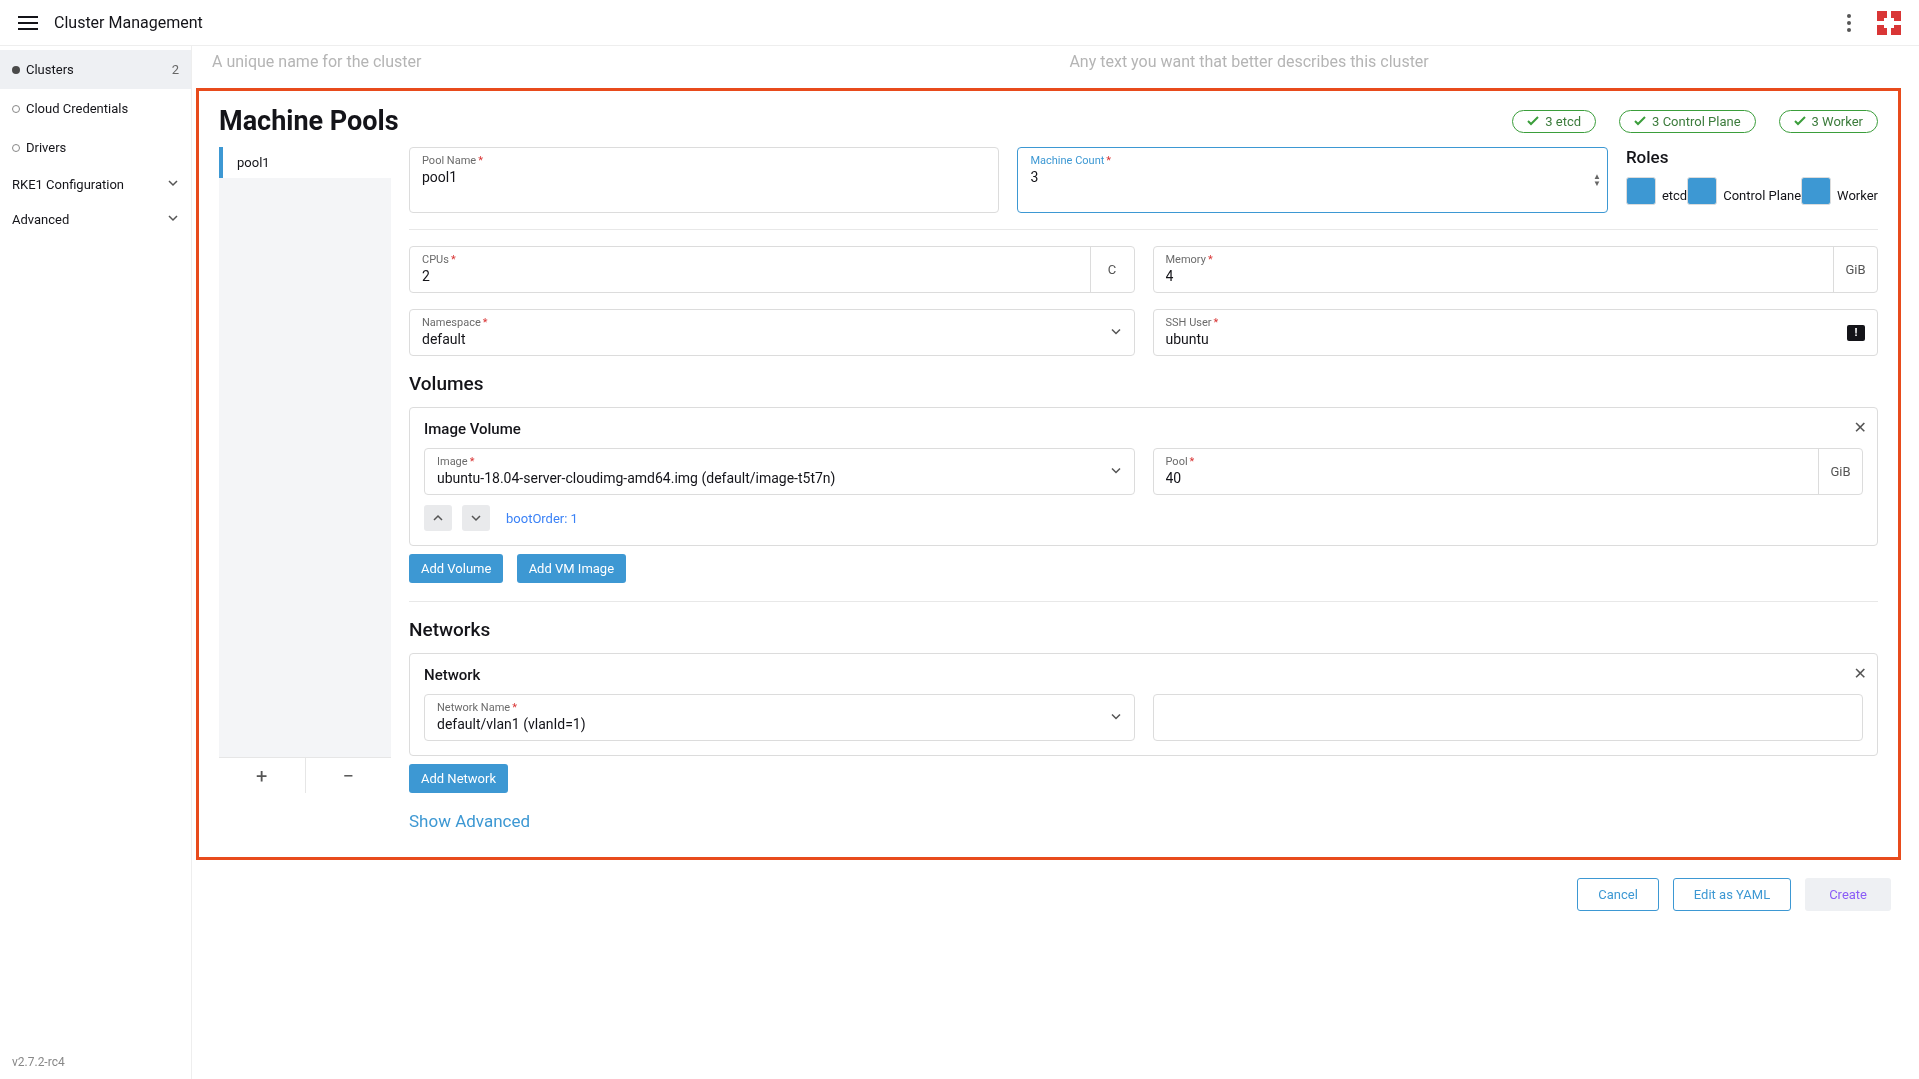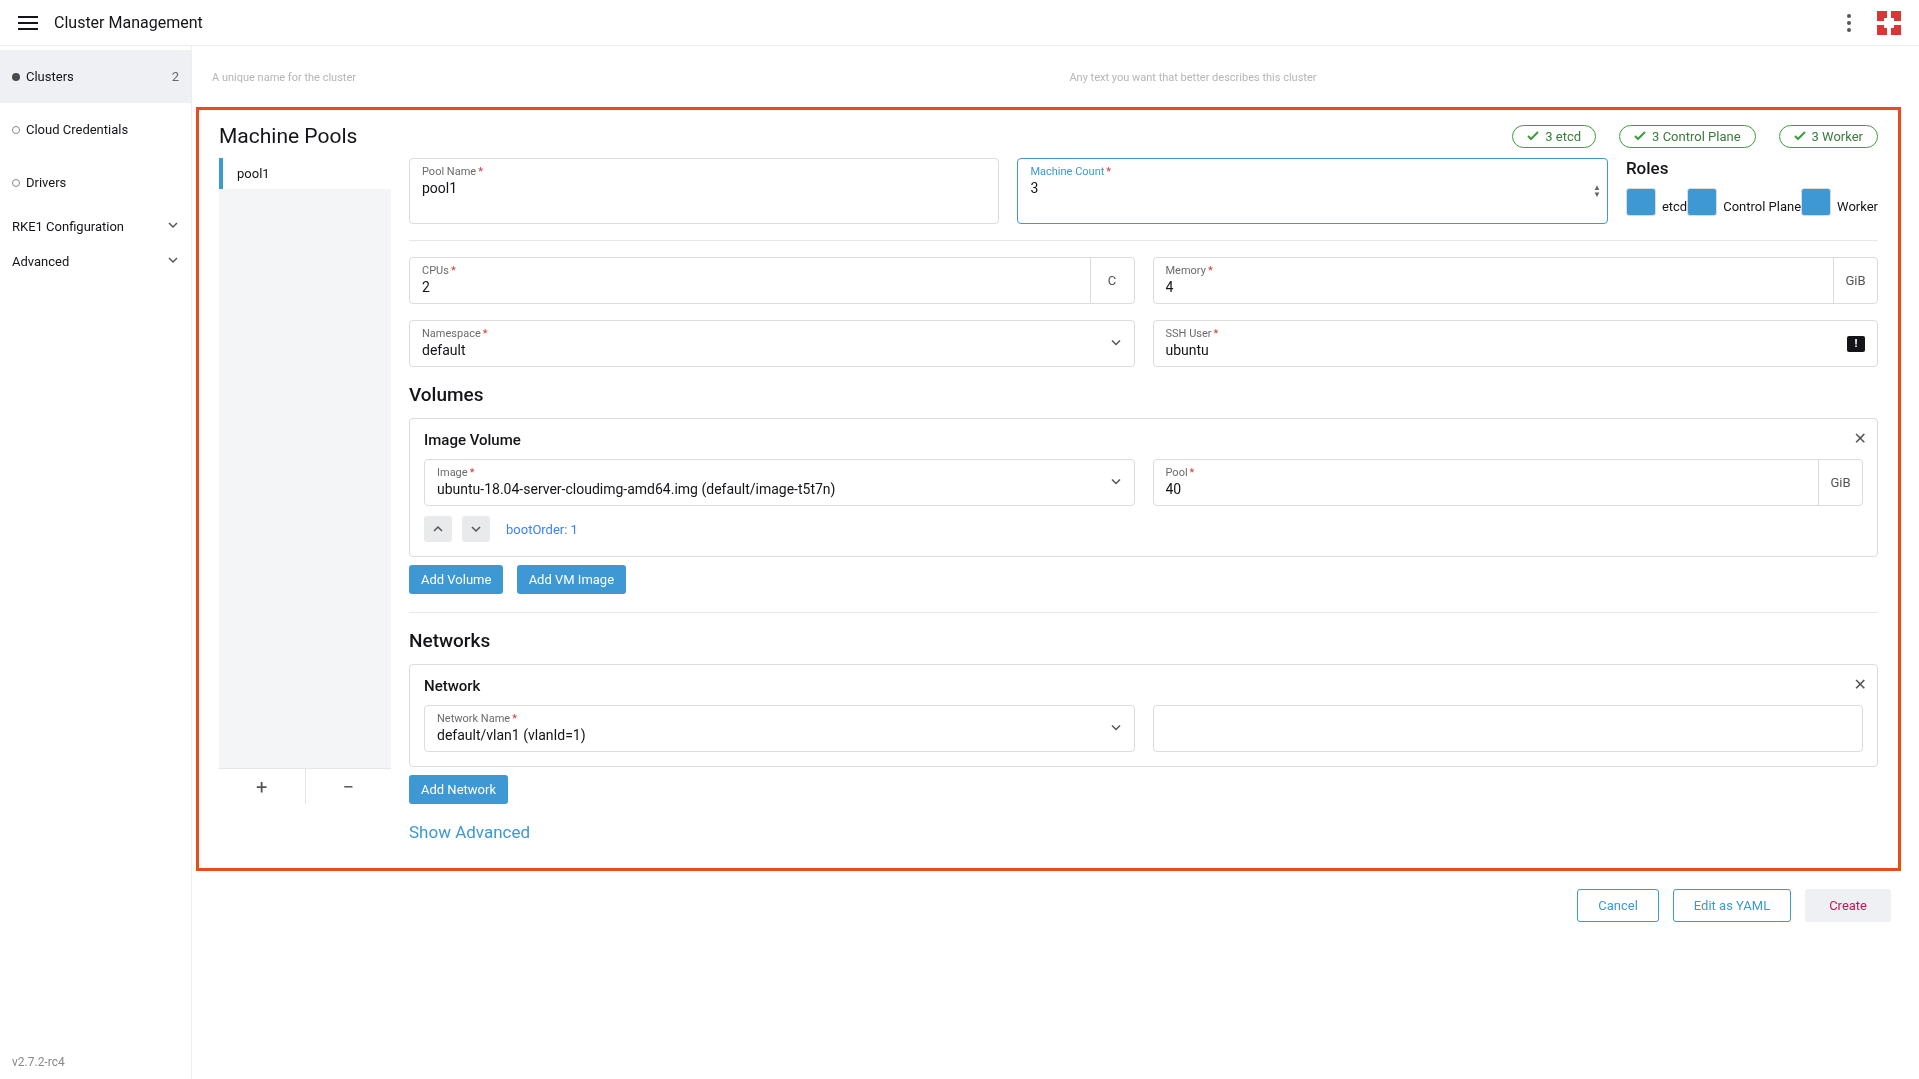--- a/index.html
+++ b/index.html
@@ -9,43 +9,43 @@
 .topbar { height: 46px; display:flex; align-items:center; padding:0 14px; border-bottom:1px solid #eee; }
 .topbar .menu-btn { width:28px; height:28px; display:flex; align-items:center; justify-content:center; cursor:pointer; }
 .topbar .title { font-size:16px; margin-left:12px; }
 .topbar .spacer { flex:1; }
 .topbar .dots { width:28px; display:flex; align-items:center; justify-content:center; cursor:pointer; }
 .logo { width:32px; height:32px; margin-left:10px; display:flex; align-items:center; justify-content:center; }
 
 
 .layout { display:flex; height:calc(100% - 46px); }
 .sidebar { width:192px; border-right:1px solid #eee; display:flex; flex-direction:column; padding-top:4px; }
-.sidebar .item { display:flex; align-items:center; padding:19px 12px; font-size:13px; cursor:pointer; }
+.sidebar .item { display:flex; align-items:center; padding:12px 12px; font-size:13px; cursor:pointer; }
 .sidebar .item.active { background:#eef0f3; }
 .sidebar .item .dot { width:8px; height:8px; border-radius:50%; margin-right:6px; background:#4a4a4a; }
 .sidebar .item .dot.hollow { background:#fff; border:1px solid #888; }
 .sidebar .item .count { margin-left:auto; color:#666; }
 .sidebar .expander { display:flex; align-items:center; padding:10px 12px; font-size:13px; cursor:pointer; }
 .sidebar .expander .chev { margin-left:auto; }
 .sidebar .footer { margin-top:auto; padding:10px 12px; color:#888; font-size:12px; }
 
 
 .main { flex:1; overflow:auto; background:#fff; position:relative; }
 .content { padding:0 0 30px 0; }
 
 
 .faint-row { display:flex; gap:20px; padding:0 0 0 18px; margin-bottom:14px; }
-.faint-input { flex:1; max-width:49%; height:28px; color:#b5b5b5; font-size:11px; padding:6px 0 0 2px;margin-top:19px; }
+.faint-input { flex:1; max-width:49%; height:28px; color:#b5b5b5; font-size:16px; padding:6px 0 0 2px; }
 
 
 .highlight-frame { border:3px solid #e84b1c; margin:0 18px 0 4px; padding:14px 20px 20px 20px; position:relative; }
 
 
 .mp-head { display:flex; align-items:center; margin-bottom:10px; }
-.mp-head h2 { font-size:21px; font-weight:400; }
+.mp-head h2 { font-size:27px; font-weight:700; }
 .mp-head .badges { margin-left:auto; display:flex; gap:23px; }
 .badge { border:1px solid #3b9e3b; color:#3b7b3b; border-radius:20px; padding:3px 14px; display:flex; align-items:center; font-size:13px; }
 .badge svg { margin-right:6px; }
 
 
 .pool-row { display:flex; gap:0; }
 .pool-tabs { width:172px; background:#f4f5f7; border-radius:4px 0 0 4px; min-height:620px; position:relative; }
 .pool-tab { padding:8px 14px; background:#fff; border-left:4px solid #3d98d3; font-size:13px; }
 .pool-plusminus { position:absolute; bottom:0; left:0; right:0; display:flex; height:36px; border-top:1px solid #e6e6e6; }
 .pool-plusminus button { flex:1; background:#fff; border:none; font-size:20px; cursor:pointer; color:#555; }
@@ -88,21 +88,21 @@
 .boot-order { color:#3b82f6; font-size:13px; margin-left:6px; }
 
 
 .btn { background:#3d98d3; color:#fff; border:none; border-radius:3px; padding:7px 12px; font-size:13px; cursor:pointer; }
 .btn + .btn { margin-left:10px; }
 .link-btn { color:#3d98d3; background:none; border:none; font-size:17px; cursor:pointer; padding:6px 0; }
 
 
 .footer-actions { display:flex; justify-content:flex-end; gap:14px; padding:18px 28px 10px 0; }
 .obtn { border:1px solid #3d98d3; color:#3d98d3; background:#fff; border-radius:3px; padding:8px 20px; font-size:13px; cursor:pointer; }
-.pbtn { background:#eef0f3; color:#be185d; border:none; border-radius:3px; padding:8px 24px; font-size:13px; cursor:pointer; }
+.pbtn { background:#eef0f3; color:#8b5cf6; border:none; border-radius:3px; padding:8px 24px; font-size:13px; cursor:pointer; }
 
 svg.chev { width:12px; height:12px; }
 </style>
 </head>
 <body>
 
 <div class="topbar">
   <div class="menu-btn">
     <svg width="20" height="14">
         <path d="M0 1h20M0 7h20M0 13h20" stroke="#141419" stroke-width="2"></path>

